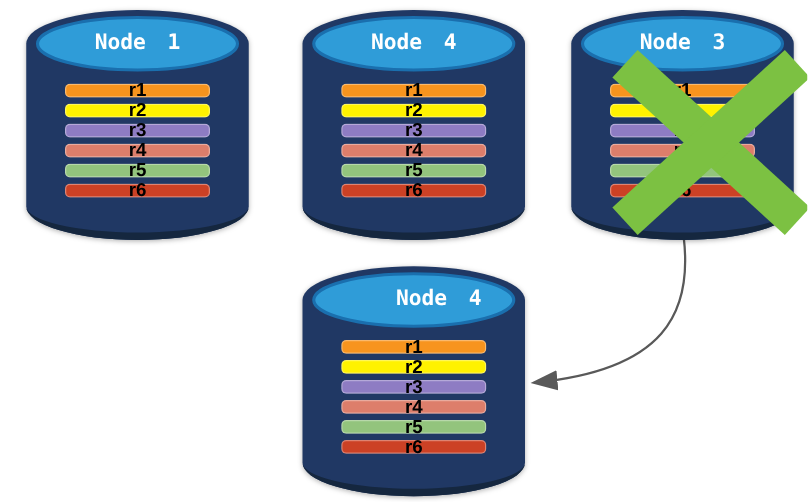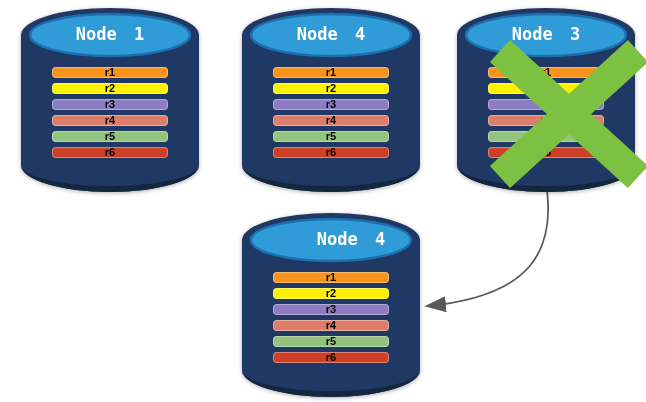--- a/index.html
+++ b/index.html
@@ -23,21 +23,21 @@
   .bars {
     position:absolute; left:32px; top:60px; width:116px;
     display:flex; flex-direction:column; gap:5px; z-index:2;
   }
   .bar {
     height:11px; box-sizing:border-box; border-radius:4px;
     border:1px solid rgba(255,255,255,0.35);
     display:flex; align-items:center; justify-content:center;
   }
   .bar span {
-    font-size:11px; font-weight:bold; color:#000; line-height:1;
+    font-size:15px; font-weight:bold; color:#000; line-height:1;
     font-family:"Liberation Sans", sans-serif;
   }
   .fail-x {
     position:absolute; left:34px; top:36px; width:158px; height:142px;
     overflow:visible; z-index:3;
   }
 </style>
 </head>
 <body>
 

